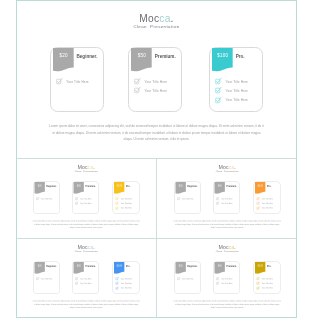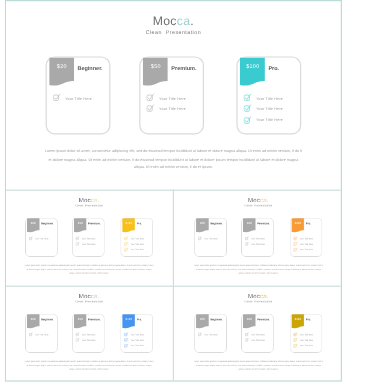--- a/index.html
+++ b/index.html
@@ -1,17 +1,17 @@
 <!DOCTYPE html>
 <html><head>
 <meta charset="utf-8">
 <style>
   html,body{margin:0;padding:0;}
   body{width:281px;height:318px;background:#ffffff;font-family:"Liberation Sans",sans-serif;overflow:hidden;-webkit-font-smoothing:antialiased;}
-  .page{position:absolute;left:4px;top:0;width:281px;height:318px;transform:translateZ(0);will-change:transform;backface-visibility:hidden;}
+  .page{position:absolute;left:16px;top:0;width:281px;height:318px;transform:translateZ(0);will-change:transform;backface-visibility:hidden;}
   .page-border{position:absolute;left:0;top:0;width:281px;height:318px;box-sizing:border-box;border:1px solid #badcd6;pointer-events:none;}
 
   .divider{position:absolute;background:#cfdedd;}
 
   
   .slide{--accent:#3acbd1;--accent-soft:#5fd3d6;--accent-text:#9ed2cf;position:absolute;width:281px;height:158px;overflow:hidden;}
   .hero{left:0;top:0;}
   .slide .brand{position:absolute;left:0;top:13px;width:281px;text-align:center;}
   .slide .brand .big{font-size:10.2px;letter-spacing:0.25px;color:#6e6e72;font-weight:400;line-height:11px;}
   .slide .brand .big .accent{color:var(--accent-text);}

